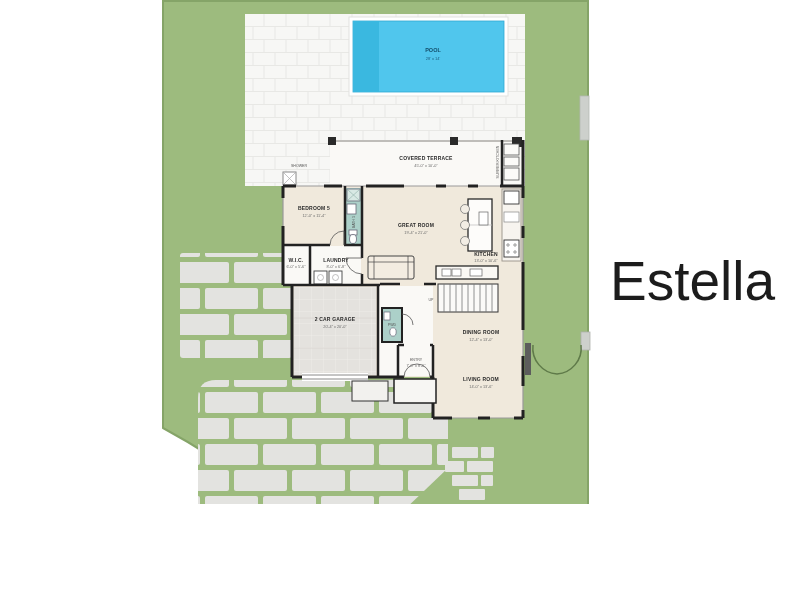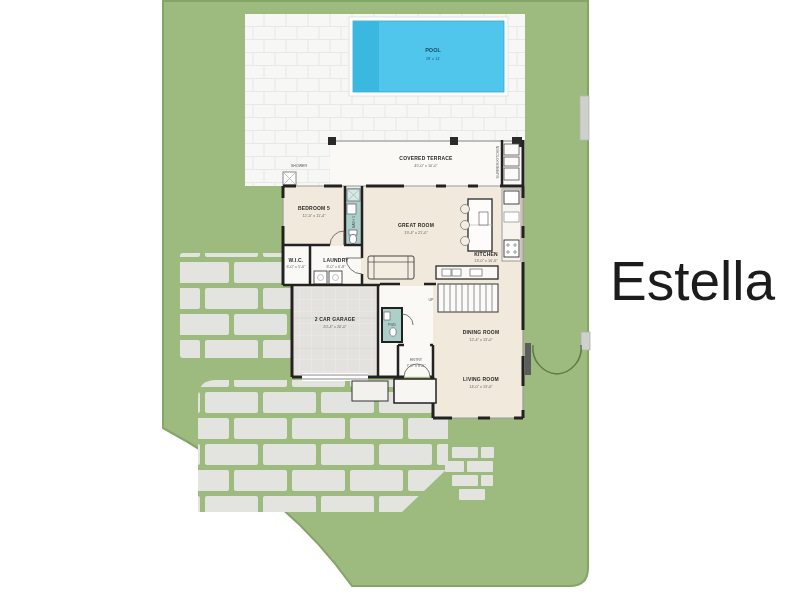--- a/index.html
+++ b/index.html
@@ -1,16 +1,16 @@
 <!DOCTYPE html>
 <html><head>
 <meta charset="utf-8">
 <style>
   html,body{margin:0;padding:0;background:#fff;}
-  .canvas{position:relative;width:800px;height:600px;background:#ffffff;overflow:hidden;}
+  .canvas{position:relative;width:800px;height:504px;background:#ffffff;overflow:hidden;}
   svg{display:block;}
   .r{font:bold 5px "Liberation Sans",sans-serif;fill:#2b2b2b;text-anchor:middle;letter-spacing:.2px;}
   .d{font:3.8px "Liberation Sans",sans-serif;fill:#6b6b6b;text-anchor:middle;}
   .t{font:3.6px "Liberation Sans",sans-serif;fill:#555;text-anchor:middle;}
   .pl{font:bold 5.5px "Liberation Sans",sans-serif;fill:#134f6b;text-anchor:middle;}
   .pd{font:4px "Liberation Sans",sans-serif;fill:#1d5d7d;text-anchor:middle;}
   .estella{font:55px "Liberation Sans",sans-serif;fill:#1c1c1c;}
 </style>
 </head>
 <body>

